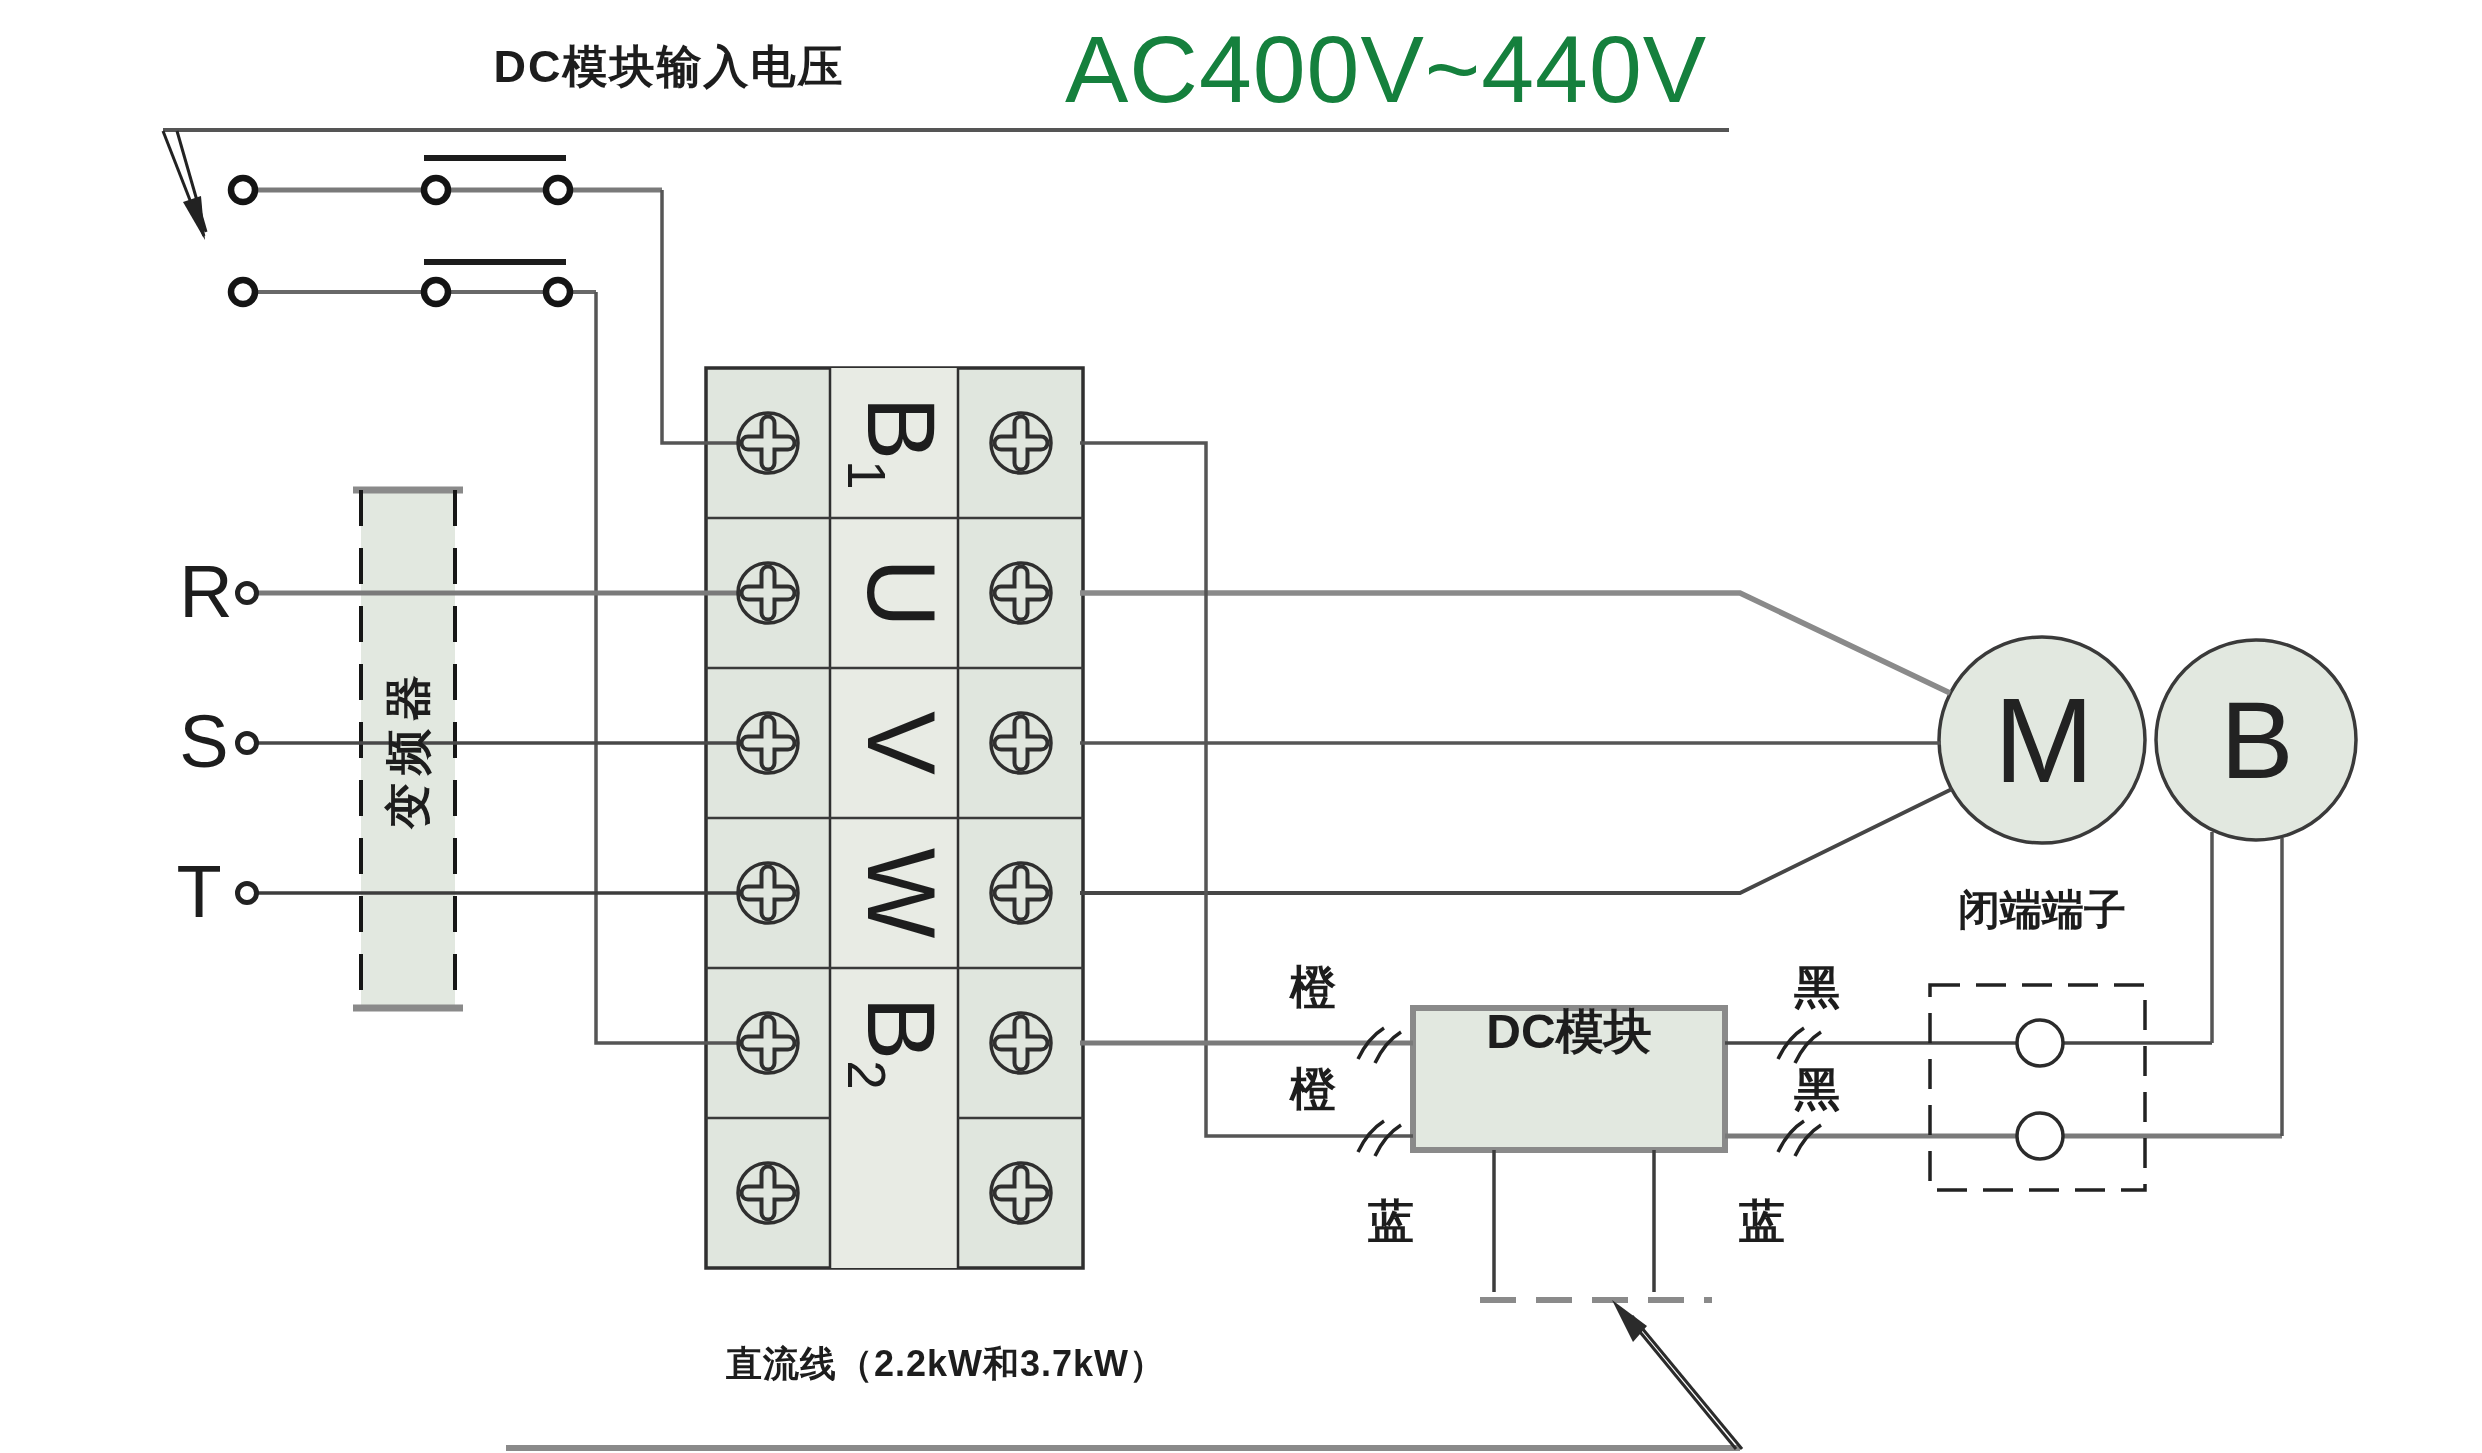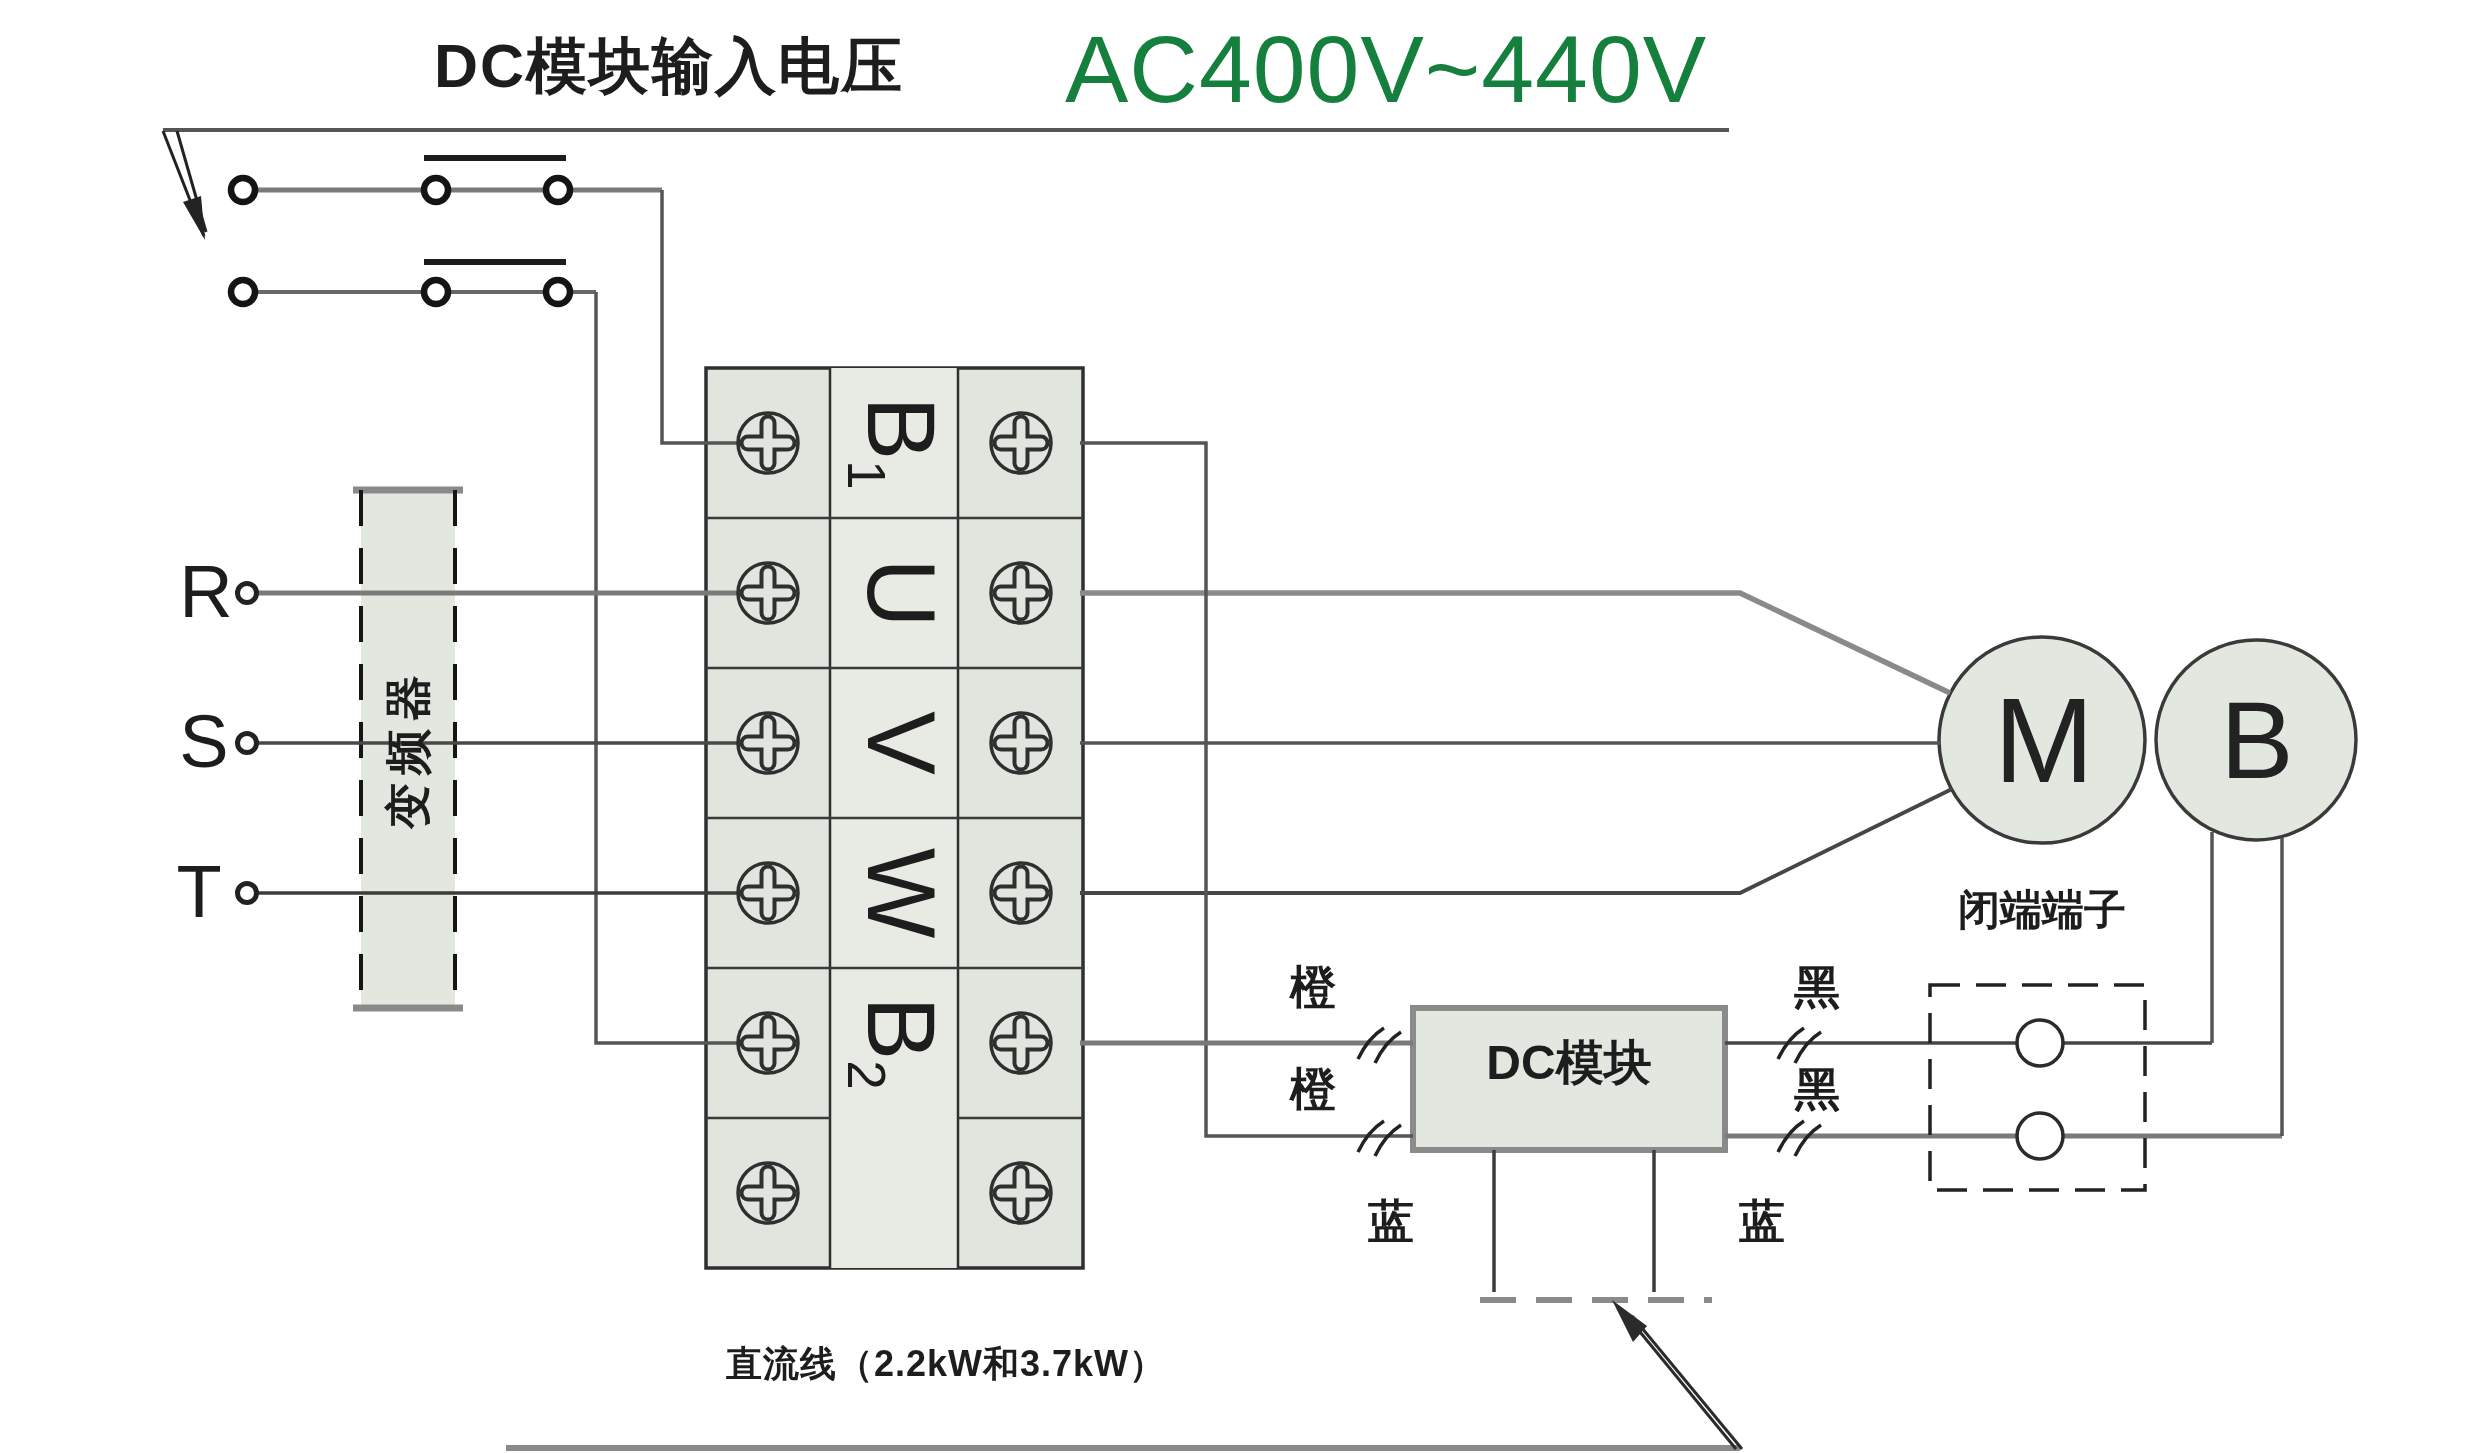--- a/index.html
+++ b/index.html
@@ -3,21 +3,21 @@
 <meta charset="utf-8">
 <style>
   html,body{margin:0;padding:0;background:#fff;}
   #stage{
     position:relative;width:2482px;height:1453px;background:#fff;overflow:hidden;
     font-family:"Liberation Sans","DejaVu Sans",sans-serif;color:#1d1d1d;
     --comp-fill:#e2e8e0;--cell-fill:#e0e6de;--mid-fill:#e8ebe4;
   }
   #diagram-svg{position:absolute;left:0;top:0;}
   .abs{position:absolute;transform:translate(-50%,-50%);white-space:nowrap;line-height:1;}
-  .title-dc{font-size:61px;font-weight:bold;letter-spacing:2px;}
+  .title-dc{font-size:45px;font-weight:bold;letter-spacing:2px;}
   .title-ac{font-size:95px;font-weight:400;color:#15803d;letter-spacing:1px;}
   .phase{font-size:74px;color:#1d1d1d;}
   .rot-cw{transform:translate(-50%,-50%) rotate(90deg);}
   .rot-ccw{transform:translate(-50%,-50%) rotate(-90deg);}
   .tlabel{font-size:96px;color:#1d1d1d;}
   .tlabel .sub{font-size:0.55em;vertical-align:sub;}
   .inv-label{font-size:46px;font-weight:bold;letter-spacing:8px;}
   .box-label{font-size:48px;font-weight:bold;}
   .motor-letter{font-size:120px;color:#222;}
   .brake-letter{font-size:110px;color:#222;}
@@ -181,21 +181,21 @@
   <div class="abs phase" style="left:199px;top:892px">T</div>
 
   <div class="abs rot-ccw inv-label" style="left:408px;top:748px">变频器</div>
 
   <div class="abs rot-cw tlabel" style="left:894px;top:443px"><span>B</span><span class="sub">1</span></div>
   <div class="abs rot-cw tlabel" style="left:894px;top:593px"><span>U</span><span class="sub"></span></div>
   <div class="abs rot-cw tlabel" style="left:894px;top:743px"><span>V</span><span class="sub"></span></div>
   <div class="abs rot-cw tlabel" style="left:894px;top:893px"><span>W</span><span class="sub"></span></div>
   <div class="abs rot-cw tlabel" style="left:894px;top:1043px"><span>B</span><span class="sub">2</span></div>
 
-  <div class="abs box-label" style="left:1569px;top:1063px">DC模块</div>
+  <div class="abs box-label" style="left:1569px;top:1032px">DC模块</div>
 
   <div class="abs motor-letter" style="left:2044px;top:740px">M</div>
   <div class="abs brake-letter" style="left:2257px;top:740px">B</div>
 
   <div class="abs small-note" style="left:2042px;top:910px">闭端端子</div>
 
   <div class="abs wire-color" style="left:1313px;top:987px">橙</div>
   <div class="abs wire-color" style="left:1313px;top:1089px">橙</div>
   <div class="abs wire-color" style="left:1817px;top:987px">黑</div>
   <div class="abs wire-color" style="left:1817px;top:1089px">黑</div>

